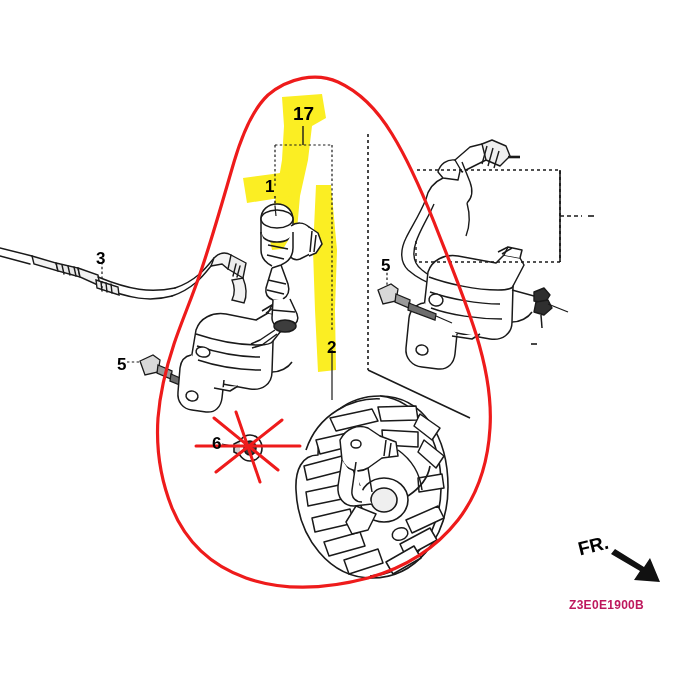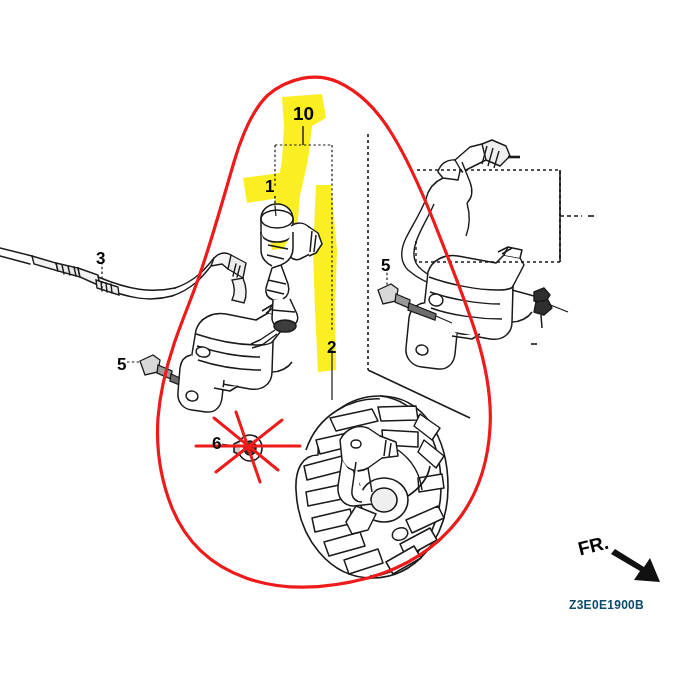--- a/index.html
+++ b/index.html
@@ -33,21 +33,21 @@
     user-select: none;
   }
   .callout-lg { font-size: 19px; }
   .callout-md { font-size: 17px; }
   .partnum {
     position: absolute;
     font-family: "Liberation Sans", sans-serif;
     font-weight: bold;
     font-size: 12px;
     letter-spacing: 0.3px;
-    color: #0c4a6e;
+    color: #be185d;
   }
   .fr-label {
     position: absolute;
     font-family: "Liberation Sans", sans-serif;
     font-weight: bold;
     font-size: 19px;
     color: #000000;
     transform: rotate(-14deg);
   }
 </style>
@@ -273,21 +273,21 @@
       <path d="M196,446 L300,446"></path>
       <path d="M236,412 L260,482"></path>
     </g>
 
     <g fill="#111111">
       <path d="M615,549 L644,567 L650,558 L660,582 L634,580 L640,571 L611,554 Z"></path>
     </g>
 
   </svg>
 
-  <div class="callout callout-lg" style="left:293px; top:104px;">10</div>
+  <div class="callout callout-lg" style="left:293px; top:104px;">17</div>
 
   <div class="callout callout-md" style="left:265px; top:178px;">1</div>
 
   <div class="callout callout-md" style="left:327px; top:339px;">2</div>
 
   <div class="callout callout-md" style="left:96px; top:250px;">3</div>
 
   <div class="callout callout-md" style="left:117px; top:356px;">5</div>
 
   <div class="callout callout-md" style="left:381px; top:257px;">5</div>

